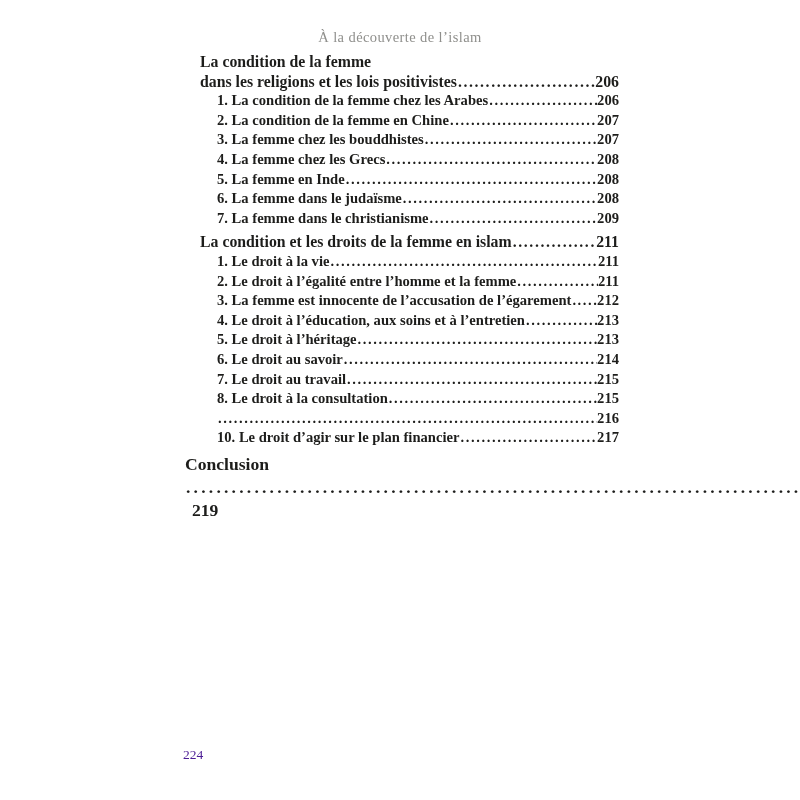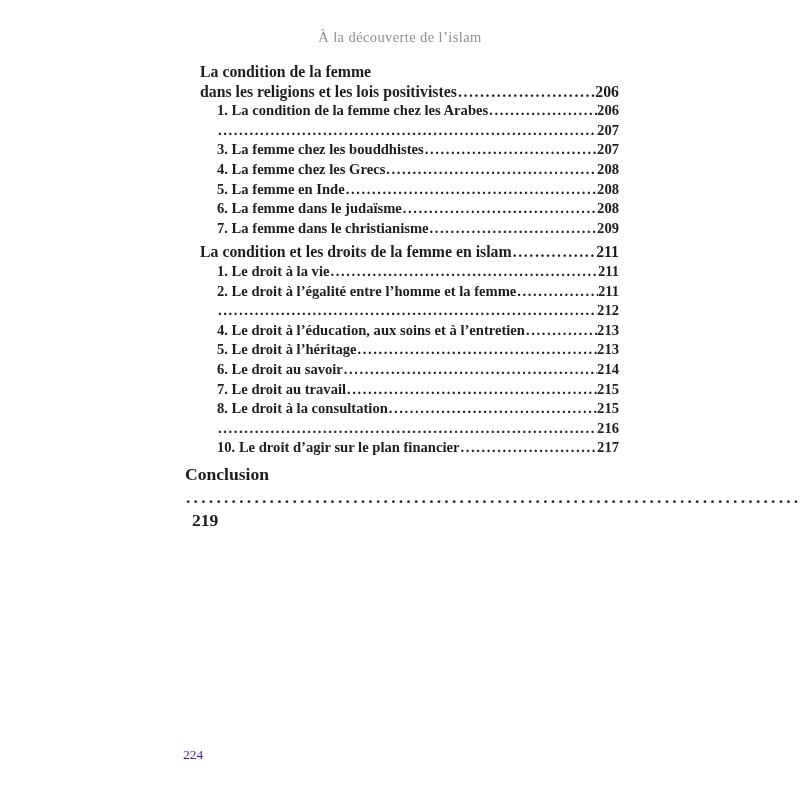--- a/index.html
+++ b/index.html
@@ -19,21 +19,21 @@
     left: 0;
     width: 100%;
     text-align: center;
     font-size: 14.5px;
     letter-spacing: 0.4px;
     color: #8f8f8c;
   }
   .toc {
     position: absolute;
     left: 185px;
-    top: 62px;
+    top: 52px;
     width: 434px;
   }
   .row {
     display: flex;
     align-items: baseline;
     font-weight: bold;
     font-size: 14.6px;
     line-height: 19.6px;
     white-space: nowrap;
   }
@@ -86,20 +86,21 @@
     <span class="pnum">206</span>
   </div>
 
   <div class="row entry">
     <span class="label">1. La condition de la femme chez les Arabes</span>
     <span class="dots">..........................................................................................</span>
     <span class="pnum">206</span>
   </div>
 
   <div class="row entry">
+    <span class="label">2. La condition de la femme en Chine</span>
     <span class="dots">..........................................................................................</span>
     <span class="pnum">207</span>
   </div>
 
   <div class="row entry">
     <span class="label">3. La femme chez les bouddhistes</span>
     <span class="dots">..........................................................................................</span>
     <span class="pnum">207</span>
   </div>
 
@@ -139,20 +140,21 @@
     <span class="pnum">211</span>
   </div>
 
   <div class="row entry">
     <span class="label">2. Le droit à l’égalité entre l’homme et la femme</span>
     <span class="dots">..........................................................................................</span>
     <span class="pnum">211</span>
   </div>
 
   <div class="row entry">
+    <span class="label">3. La femme est innocente de l’accusation de l’égarement</span>
     <span class="dots">..........................................................................................</span>
     <span class="pnum">212</span>
   </div>
 
   <div class="row entry">
     <span class="label">4. Le droit à l’éducation, aux soins et à l’entretien</span>
     <span class="dots">..........................................................................................</span>
     <span class="pnum">213</span>
   </div>
 

